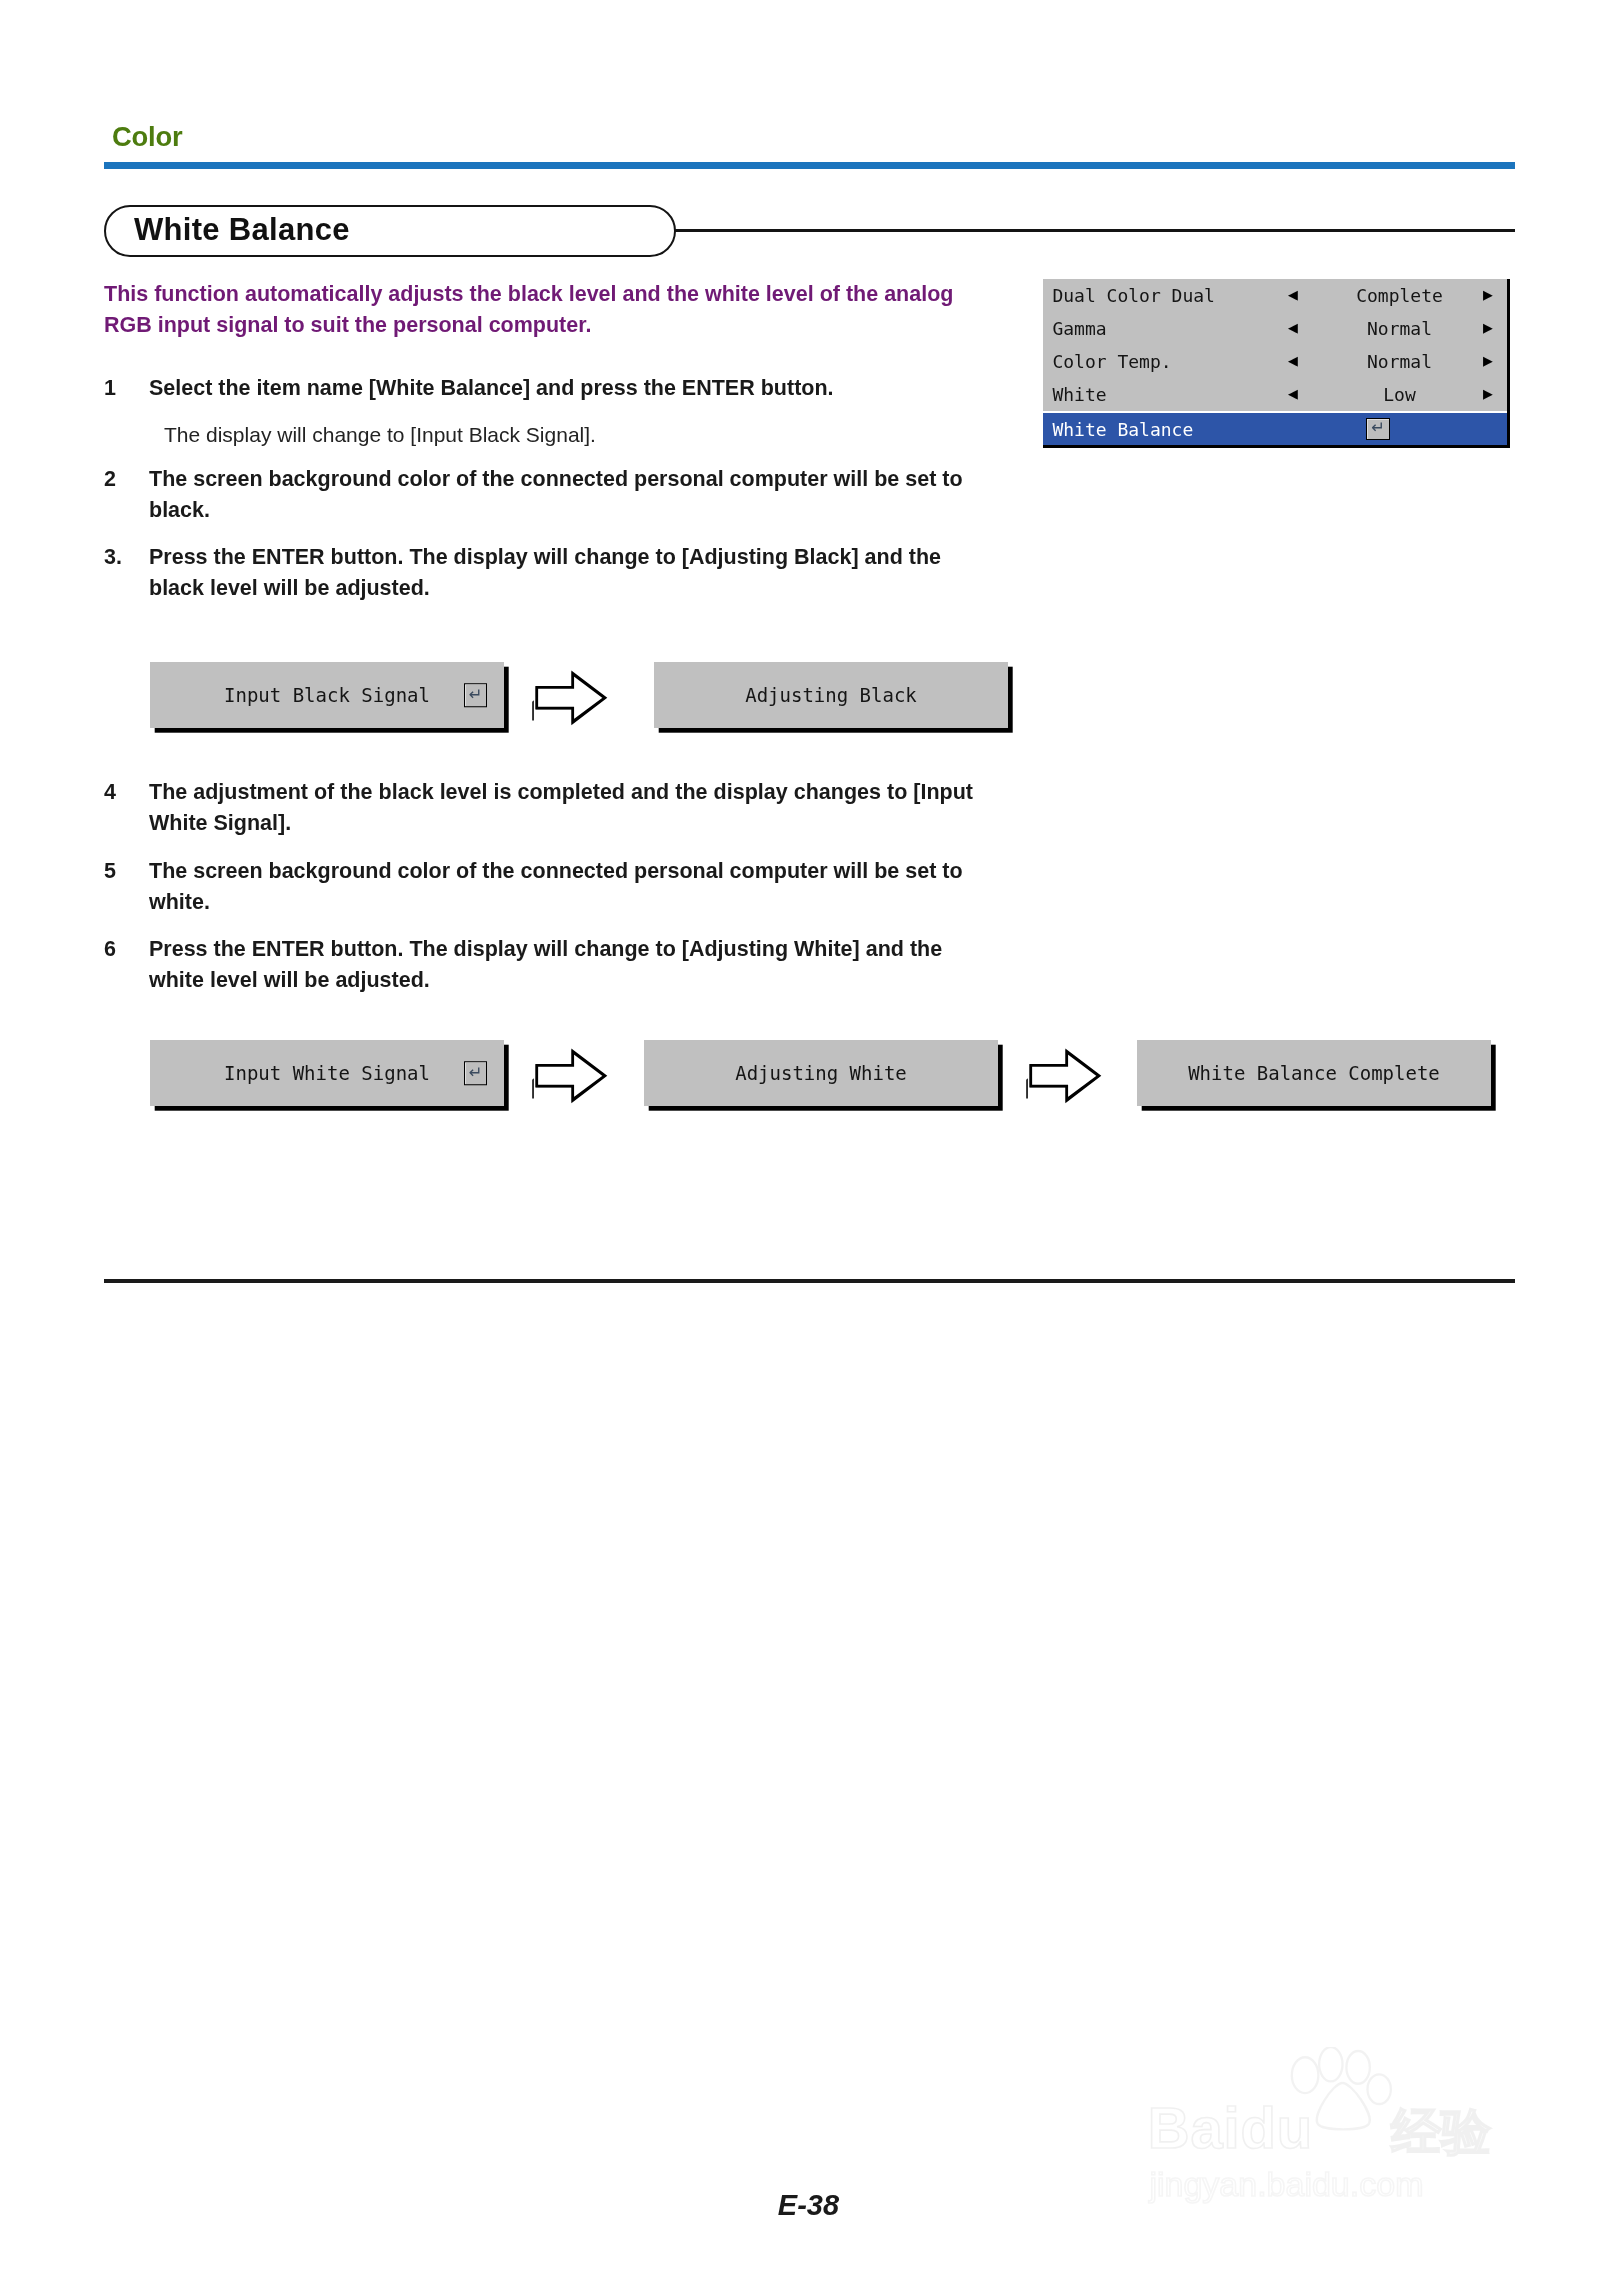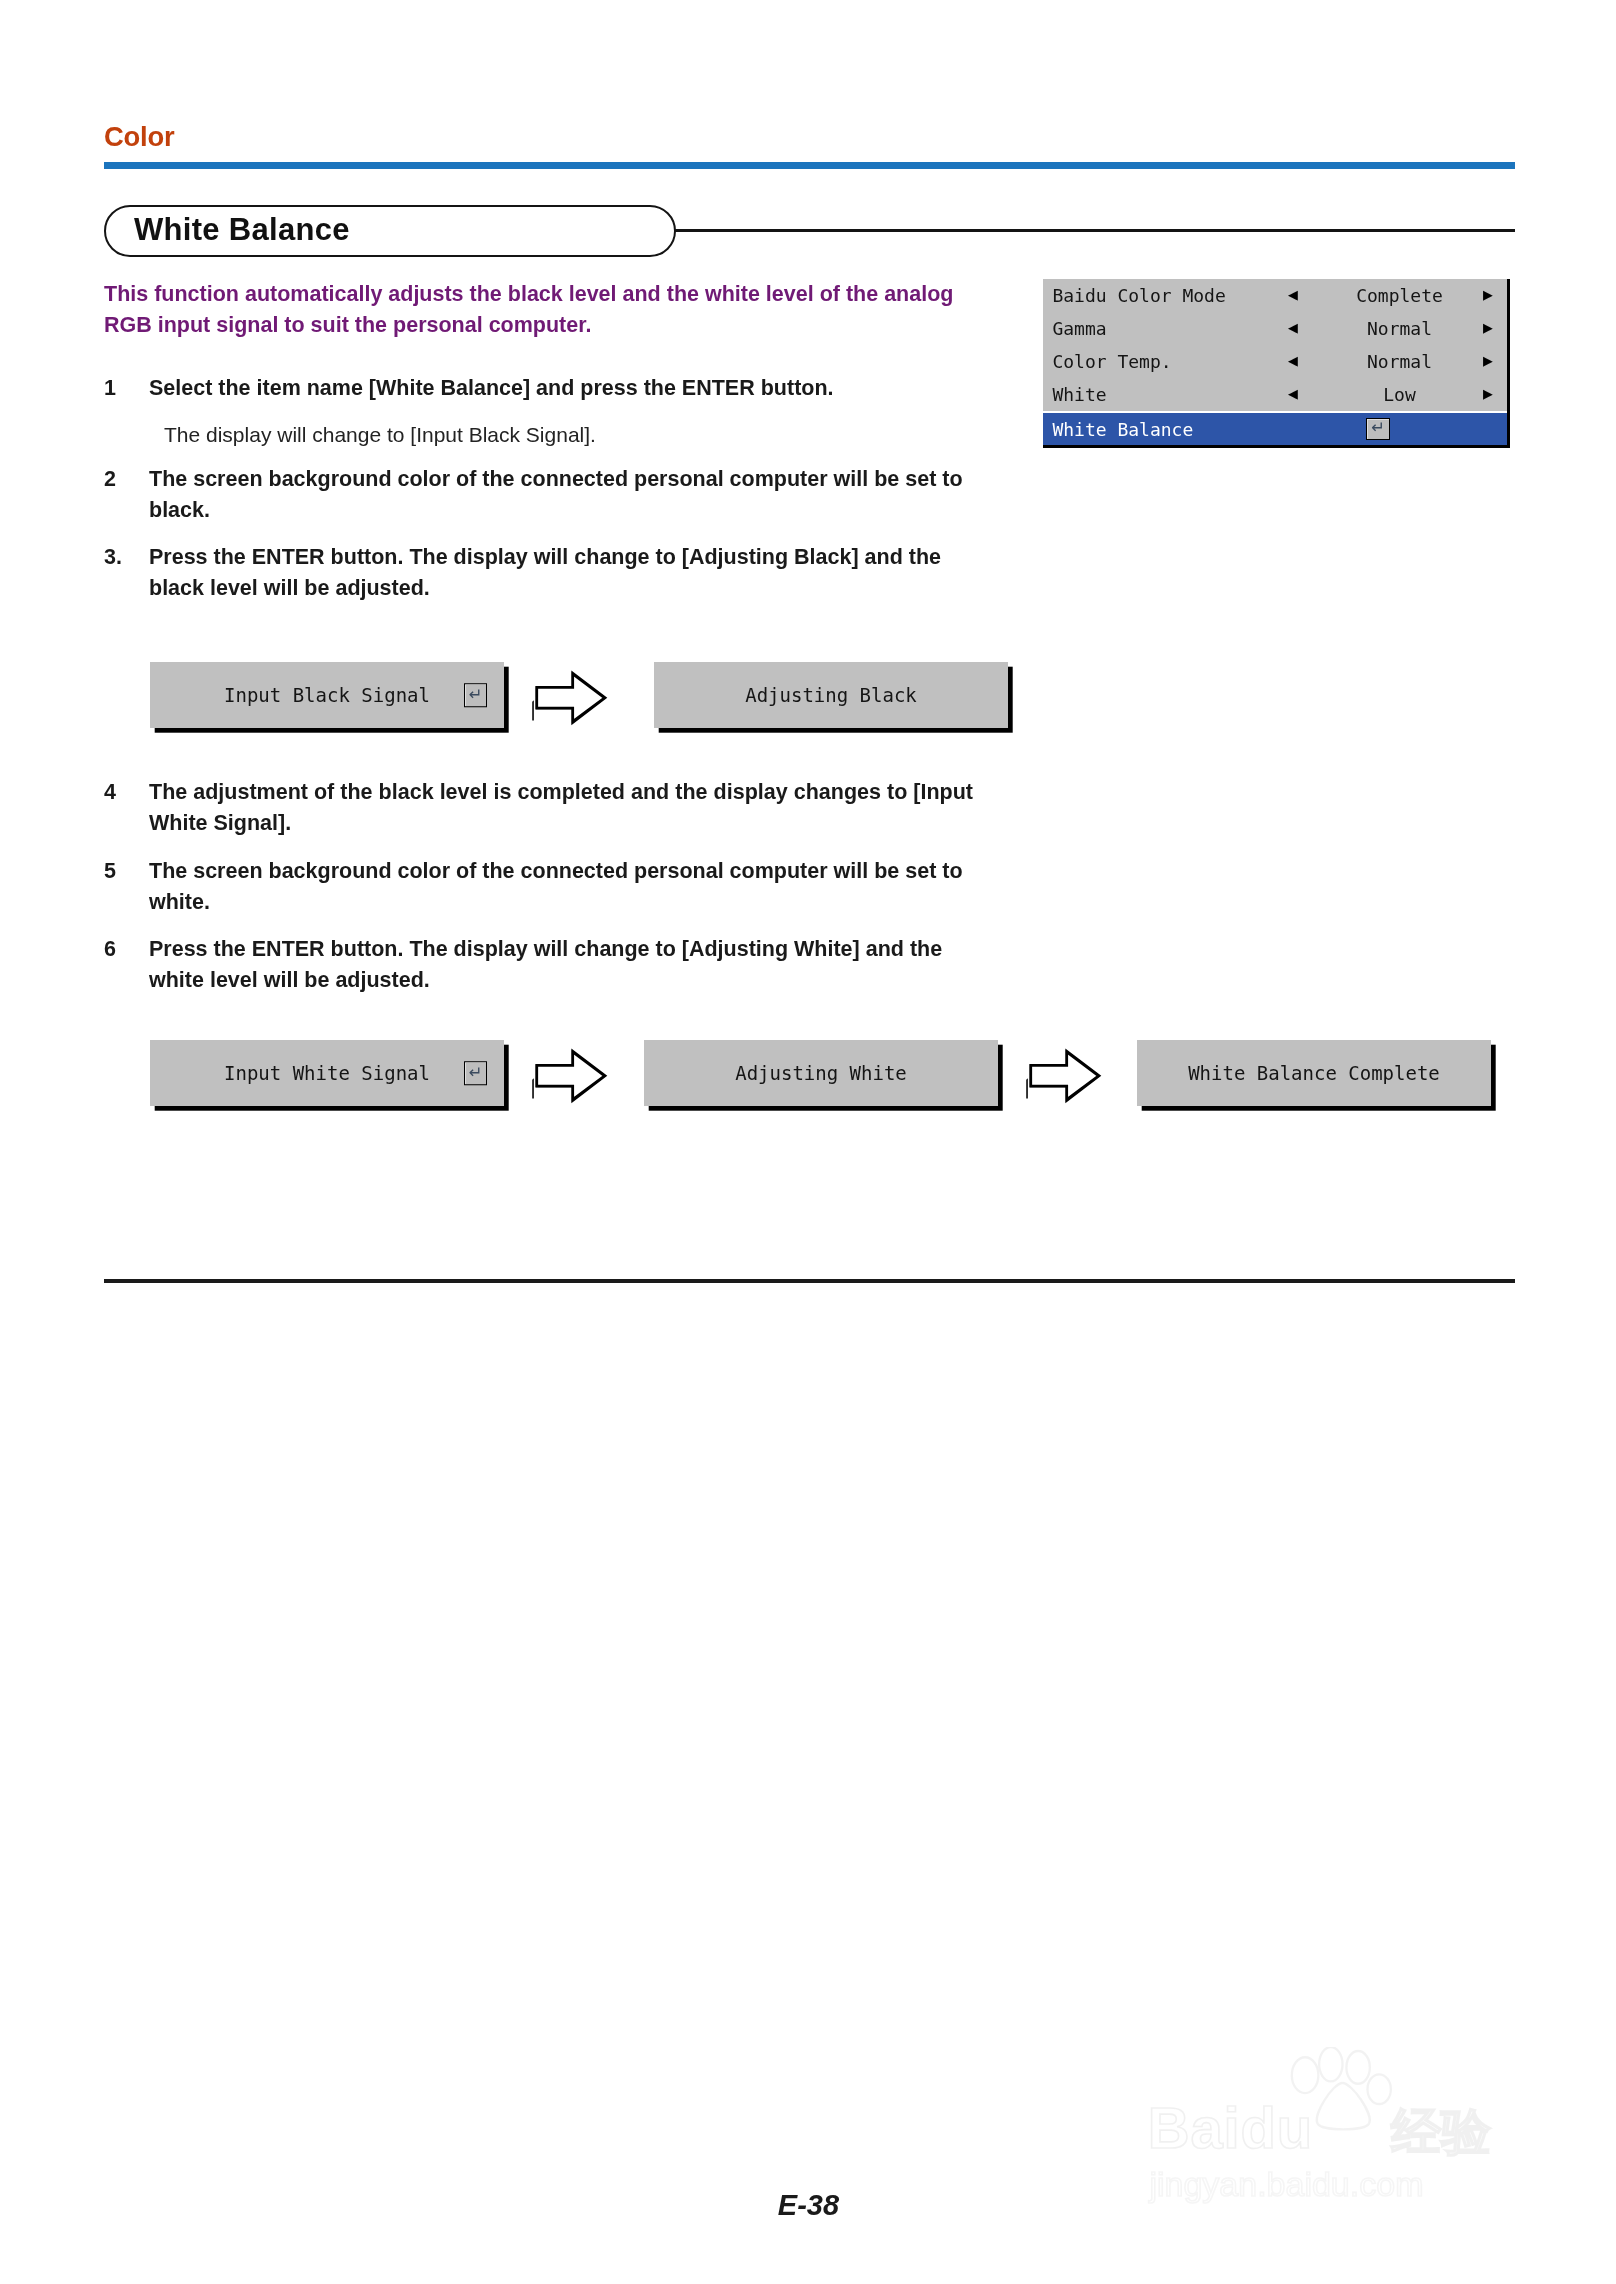--- a/index.html
+++ b/index.html
@@ -17,26 +17,26 @@
   }
 
   .page {
     position: absolute;
     inset: 0;
   }
 
   
   #section-label {
     position: absolute;
-    left: 104px;
+    left: 112px;
     top: 121px;
     font-size: 27.4px;
     font-weight: bold;
     letter-spacing: -0.2px;
-    color: #c2410c;
+    color: #4d7c0f;
   }
   #header-rule {
     position: absolute;
     left: 104px;
     top: 162px;
     width: 1411px;
     height: 7px;
     background: #1b74bd;
   }
 
@@ -337,21 +337,21 @@
   </div>
 
   <div class="step" style="left:104px; top:542px;">
     <span class="num">3.</span>
     <span class="txt">Press the ENTER button. The display will change to [Adjusting Black] and the black level will be adjusted.</span>
   </div>
 
   <div id="osd-panel">
 
     <div class="osd-row">
-      <span class="osd-label">Baidu Color Mode</span>
+      <span class="osd-label">Dual Color Dual</span>
       <span class="osd-left-arrow">◀</span>
       <span class="osd-value">Complete</span>
       <span class="osd-right-arrow">▶</span>
     </div>
 
     <div class="osd-row">
       <span class="osd-label">Gamma</span>
       <span class="osd-left-arrow">◀</span>
       <span class="osd-value">Normal</span>
       <span class="osd-right-arrow">▶</span>

